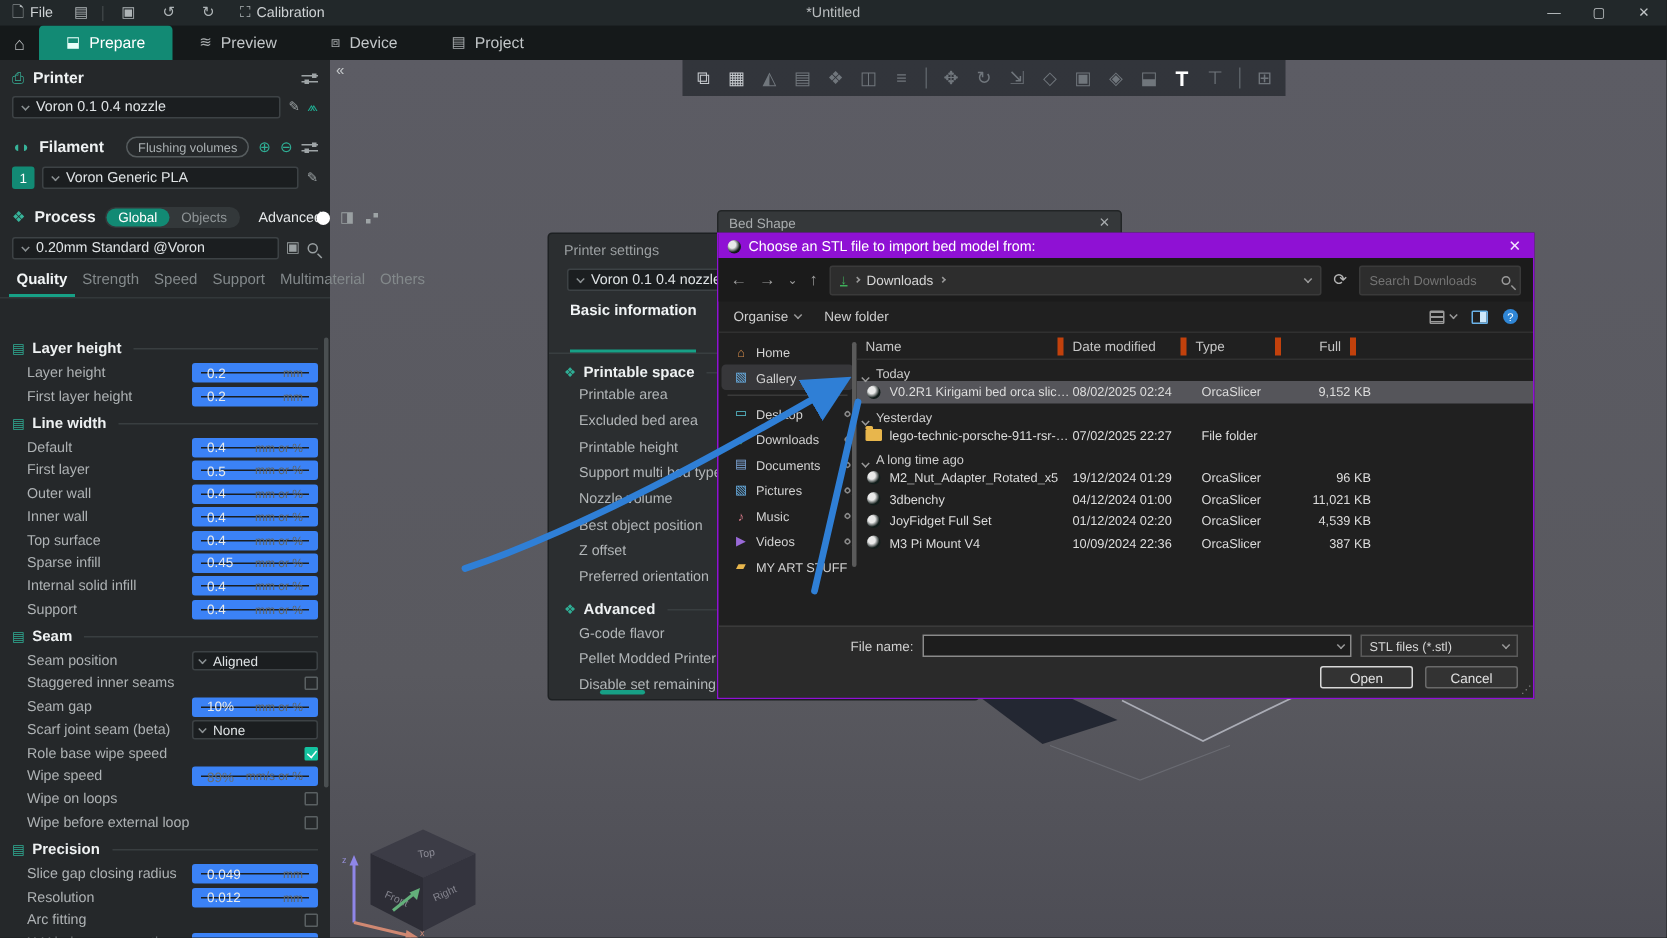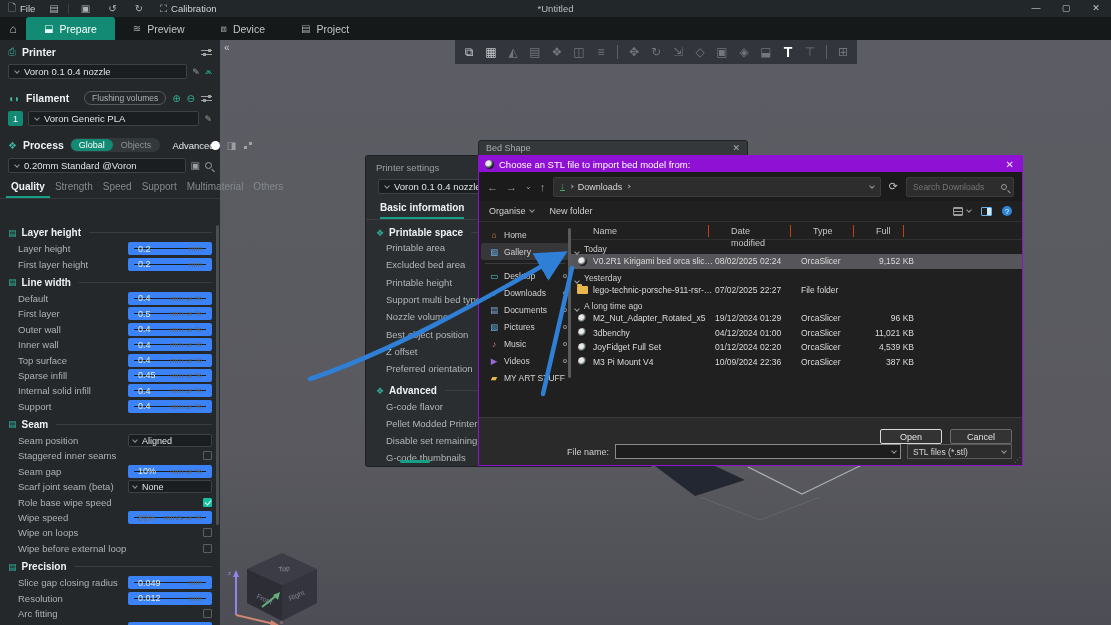--- a/index.html
+++ b/index.html
@@ -100,21 +100,21 @@
   #canvas-toolbar .cic.en { color:#c6cace; }
   #canvas-toolbar .cic.hl { color:#ffffff; font-weight:bold; font-size:14px; }
   #canvas-toolbar .csep { width:1px; height:14px; background:#5a6066; margin:0 4px; }
 
   
   #printer-settings { position:absolute; left:365px; top:155px; width:288px; height:312px;
     background:#2b2e30; border:1px solid #1d2022; border-radius:3px; z-index:3; overflow:hidden; }
   #ps-title { color:#9b9fa1; font-size:9.5px; padding:6px 10px 2px 10px; }
   #ps-preset { margin:4px 12px 0 12px; width:240px; }
   #ps-tabs { display:flex; gap:26px; padding:8px 14px 0 14px; border-bottom:1px solid #393e40; }
-  #ps-tabs .pst { padding-bottom:4px; font-size:10px; color:#7e8486; }
+  #ps-tabs .pst { padding-bottom:20px; font-size:10px; color:#7e8486; }
   #ps-tabs .pst.on { color:#f0f3f4; font-weight:bold; border-bottom:2px solid #17a086; }
   .ps-group { display:flex; align-items:center; gap:5px; padding:7px 10px 2px 10px; }
   .ps-group .sic { color:#2fae95; font-size:9px; }
   .ps-group .stx { color:#eef1f2; font-weight:bold; font-size:10px; white-space:nowrap; }
   .ps-group .rule { flex:1; height:1px; background:#393e40; margin-left:3px; }
   .ps-item { padding:3.2px 10px 3.2px 20px; color:#b2b6b8; font-size:9.5px; line-height:1.15; }
   #ps-hscroll { position:absolute; left:34px; bottom:3px; width:30px; height:3px; background:#17a086; border-radius:2px; }
 
   
   #bedshape { position:absolute; left:478px; top:140px; width:270px; height:40px; background:#35383a;
@@ -163,21 +163,21 @@
   .place { display:flex; align-items:center; gap:5px; height:17px; padding:0 4px 0 10px; color:#d2d2d2; font-size:8.5px; }
   .place.sel { background:#37373a; border-radius:3px; margin:0 2px; padding-left:8px; }
   .place .pic { width:10px; text-align:center; font-size:8.5px; flex:0 0 auto; }
   .place .pin { margin-left:auto; width:4px; height:4px; border:1px solid #8a8a8a; border-radius:50%;
     position:relative; transform:rotate(-45deg); flex:0 0 auto; }
   .place .pin:after { content:''; position:absolute; top:4.5px; left:1px; width:1px; height:3.5px; background:#8a8a8a; }
   .place-sep { height:1px; background:#3a3a3a; margin:3px 6px; }
   #fd-vscroll { position:absolute; right:0; top:6px; width:3px; height:150px; background:#5a5a5a; border-radius:2px; }
   #fd-list { flex:1; position:relative; overflow:hidden; }
   #fd-cols { display:flex; height:18px; align-items:center; color:#c6c6c6; font-size:9px; border-bottom:1px solid #303030; }
-  #fd-cols .col { padding:0 22px; border-right:1px solid #c2410c; height:12px; line-height:12px; }
+  #fd-cols .col { padding:0 6px; border-right:4px solid #c2410c; height:12px; line-height:12px; }
   .c-name { width:138px; } .c-date { width:82px; position:relative; } .c-type { width:63px; } .c-size { width:50px; text-align:right; }
   .sortmark { position:absolute; top:-6px; left:50%; width:4px; height:4px; border-left:1px solid #9a9a9a;
     border-top:1px solid #9a9a9a; transform:rotate(45deg); }
   .grp { display:flex; align-items:flex-end; gap:5px; height:14px; color:#cfcfcf; font-size:8.5px; padding-left:4px; }
   .grp .gc { width:4px; height:4px; border-right:1px solid #9a9a9a; border-bottom:1px solid #9a9a9a; transform:rotate(45deg); margin-top:-2px; }
   .frow { display:flex; align-items:center; height:14.5px; font-size:8.5px; color:#dcdcdc; }
   .frow.sel { background:#55555a; }
   .frow .fic { width:22px; display:flex; justify-content:center; flex:0 0 auto; }
   .orca { width:9px; height:9px; border-radius:50%; background:radial-gradient(circle at 35% 35%, #e9e9e9 28%, #121d1b 62%); }
   .foldr { width:11px; height:8px; background:#e8b64c; border-radius:1px; position:relative; }
@@ -756,34 +756,34 @@
             </span>
             <span class="fn">M3 Pi Mount V4</span>
             <span class="fd">10/09/2024 22:36</span>
             <span class="ft">OrcaSlicer</span>
             <span class="fs">387 KB</span>
           </div>
         </div>
     </div>
   </div>
   <div id="fd-footer">
-    <div id="btn-row">
-      <div class="dlg-btn primary">Open</div>
-      <div class="dlg-btn">Cancel</div>
-    </div>
     <div id="fn-row">
       <label>File name:</label>
       <div id="fn-combo">
         <input value="" style="">
         <span class="ac"></span>
       </div>
       <div class="ftype">
         <span>STL files (*.stl)</span>
         <span class="ac"></span>
       </div>
+    </div>
+    <div id="btn-row">
+      <div class="dlg-btn primary">Open</div>
+      <div class="dlg-btn">Cancel</div>
     </div>
   </div>
   <span id="fd-grip">⋰</span>
 </div>
 
 <svg id="arrow-svg">
   <defs>
     <marker id="ah" markerWidth="7" markerHeight="7" refX="4" refY="3.5" orient="auto">
       <polygon points="0,0 7,3.5 0,7" fill="#2f7fd6"></polygon>
     </marker>

